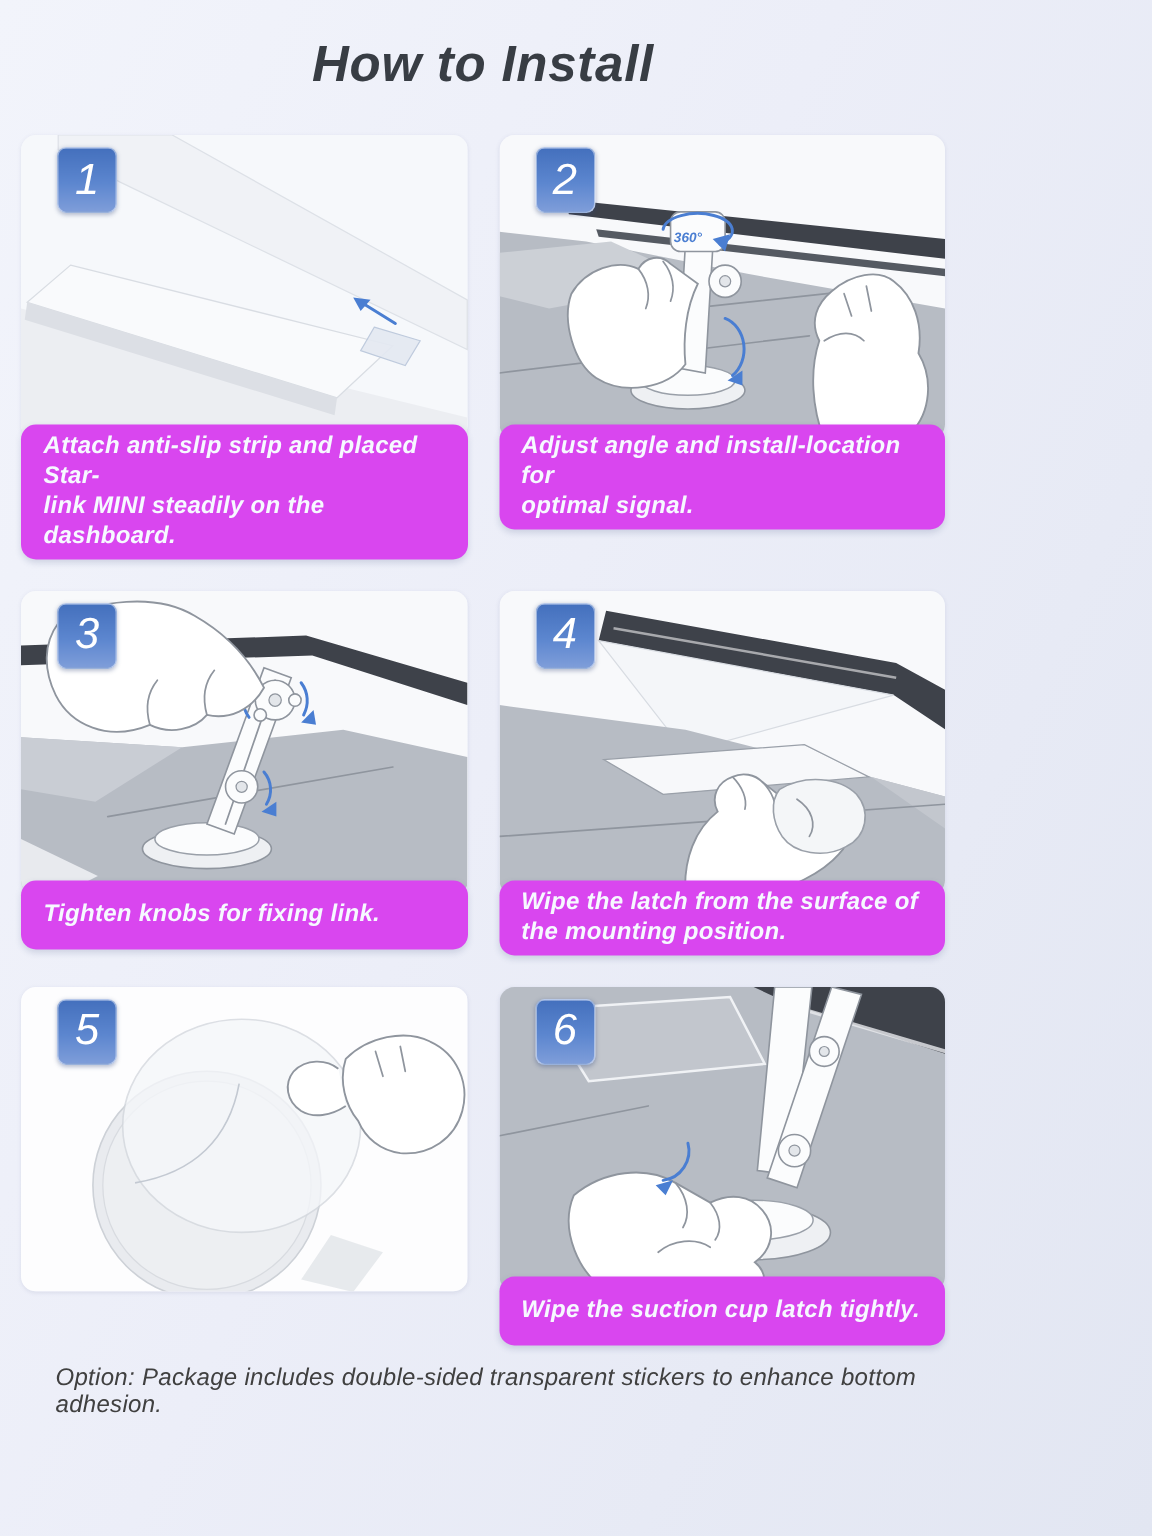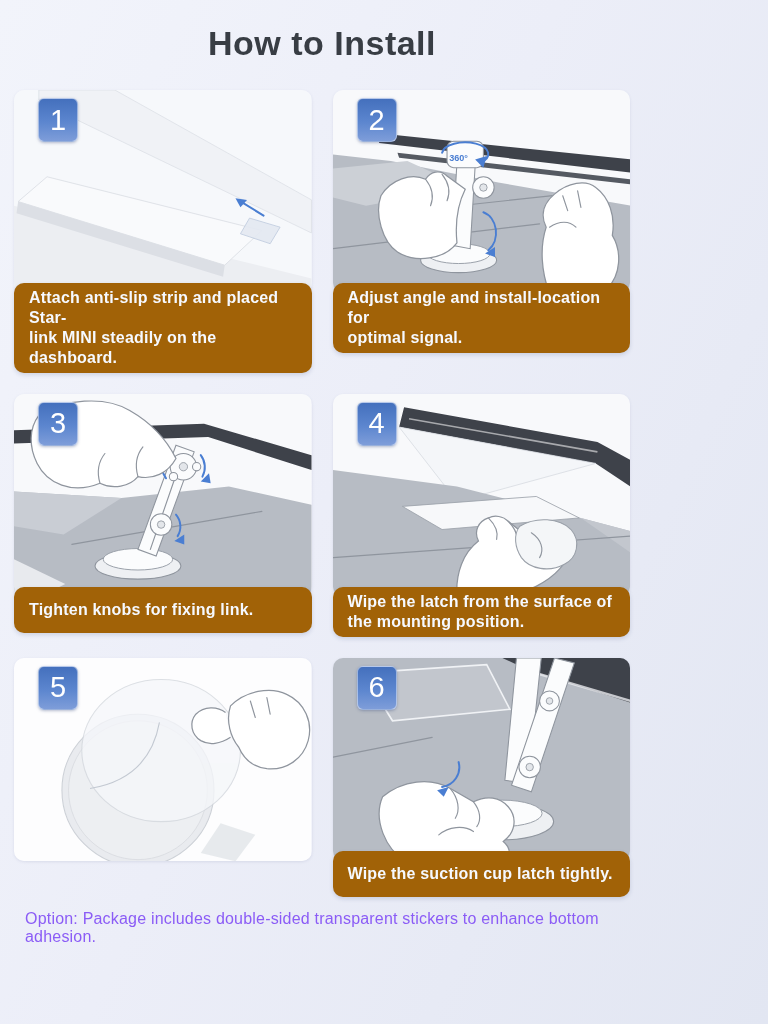--- a/index.html
+++ b/index.html
@@ -4,21 +4,21 @@
 <style>
   * { margin:0; padding:0; box-sizing:border-box; }
   html,body { width:768px; }
   body {
     width:768px; height:1024px;
     font-family:"Liberation Sans", sans-serif;
     background:linear-gradient(115deg,#f2f4fb 0%,#eceef8 45%,#e2e6f2 100%);
     color:#3b4046;
     overflow:hidden;
   }
-  .page { width:644px; height:1024px; position:relative; }
+  .page { width:644px; height:1024px; position:relative;font-style:italic; }
   .title {
     text-align:center;
     font-size:34px; font-weight:bold; letter-spacing:.5px;
     color:#383d44;
     padding-top:24px; height:90px;
   }
   .grid {
     display:grid;
     grid-template-columns:1fr 1fr;
     column-gap:21px; row-gap:21px;
@@ -36,32 +36,32 @@
     width:40px; height:44px; border-radius:6px;
     background:linear-gradient(180deg,#4470bd 0%,#5c86cf 55%,#7e9dd9 100%);
     border:1px solid rgba(255,255,255,.45);
     display:flex; align-items:center; justify-content:center;
     color:#fff; font-size:29px; font-weight:normal;
     box-shadow:0 1px 3px rgba(50,70,120,.35);
   }
   .caption {
     position:relative; margin-top:-10px;
     min-height:46px;
-    background:#a16207;
+    background:#d946ef;
     border-radius:10px;
     display:flex; align-items:center;
     padding:5px 15px;
     color:#f6f9ff; font-weight:bold;
     font-size:16px; line-height:1.24; letter-spacing:.2px;
     white-space:pre-line;
     box-shadow:0 2px 4px rgba(60,75,130,.18);
   }
   .footer {
-    padding:13px 14px 0 25px;
-    font-size:16px; color:#8b5cf6; letter-spacing:.2px;
+    padding:13px 14px 0 37px;
+    font-size:16px; color:#404040; letter-spacing:.2px;
   }
   
   .ln { stroke:#8f959e; stroke-width:1.4; fill:none; stroke-linecap:round; }
   .hand { fill:#ffffff; stroke:#8f959e; stroke-width:1.5; }
   .part { fill:#fbfcfd; stroke:#8f959e; stroke-width:1.3; }
   .blue { stroke:#4a7ed2; stroke-width:2.4; fill:none; stroke-linecap:round; }
 </style>
 </head>
 <body>
 

